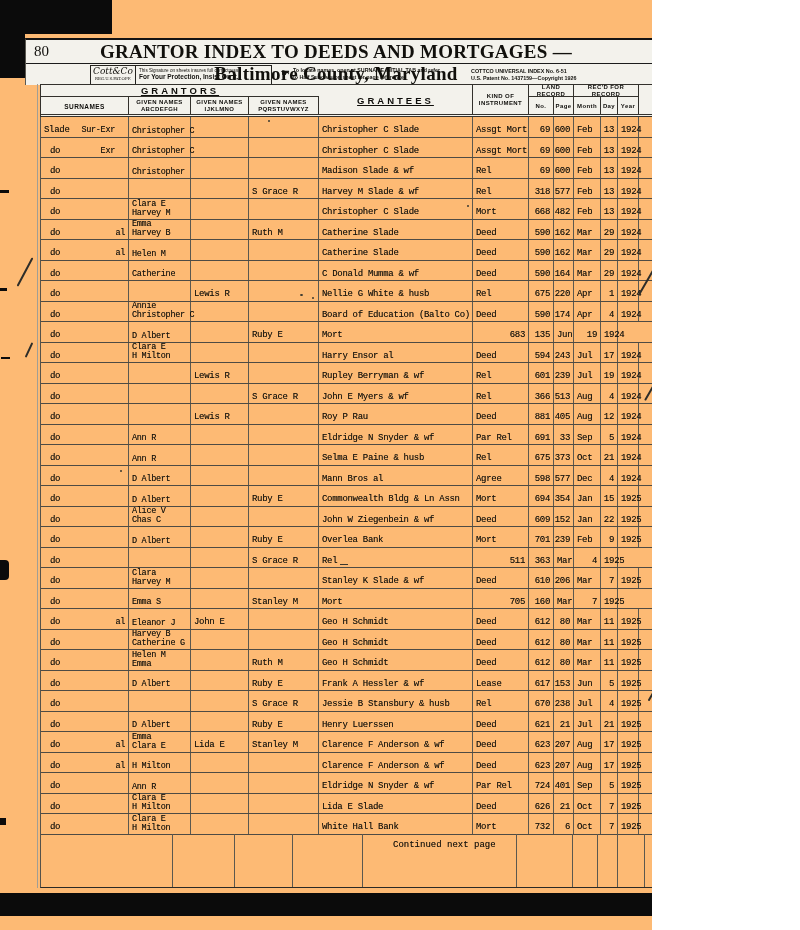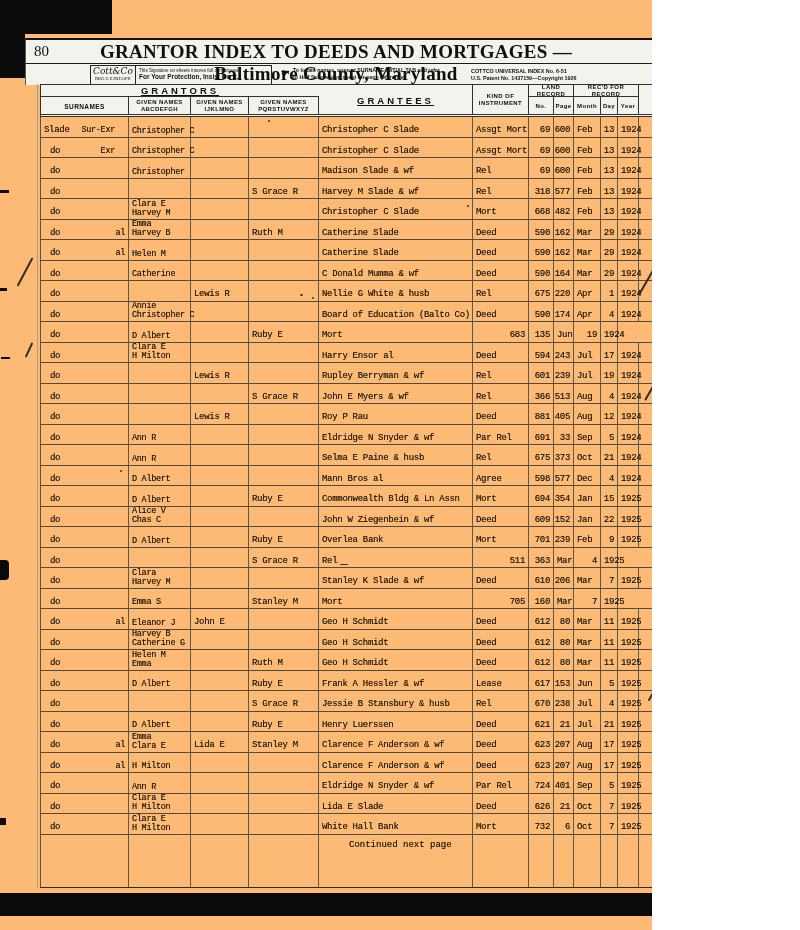--- a/index.html
+++ b/index.html
@@ -47,21 +47,21 @@
   .cell:last-child{border-right:none;}
   .cell .ln{display:block;font-size:8.5px;line-height:9px;}
   .c-num{align-items:flex-end;padding-right:3px;padding-left:1px;}
   .c-do{padding-left:9px;}
   .sfx{position:absolute;bottom:1px;font-size:8.5px;margin-top:21px;}
   .sfx-al{right:3px;}
   .sfx-exr{right:13px;}
   
   .footband{position:absolute;left:40px;top:834px;width:688px;height:54px;box-sizing:border-box;
             border-left:1px solid #55524a;border-right:1px solid #55524a;border-bottom:1.5px solid #2b2a26;
-            display:grid;grid-template-columns:88px 62px 58px 70px 154px 56px 25px 20px 27px 17px 21px 89px;}
+            display:grid;grid-template-columns:88px 62px 58px 70px 154px 56px 25px 20px 27px 17px 21px 89px;padding-left:44px;}
   .fcell{border-right:1px solid #5b584f;}
   .fcell:last-child{border-right:none;}
   .continued{position:absolute;left:280px;top:6px;font-family:"Liberation Mono",monospace;font-size:9px;
              color:#16140e;text-shadow:0 0 .5px rgba(25,22,12,.55);}
   
   .slash{position:absolute;width:2px;background:#2e2d29;border-radius:1px;}
   .ph{position:absolute;border:2px solid #1f1e1b;background:transparent;}
   .speck{position:absolute;background:#3a382f;border-radius:50%;}
   .edge-line{position:absolute;background:#a19e94;width:1px;}
   .scrib{position:absolute;font-family:"DejaVu Serif",serif;color:#33312c;}

